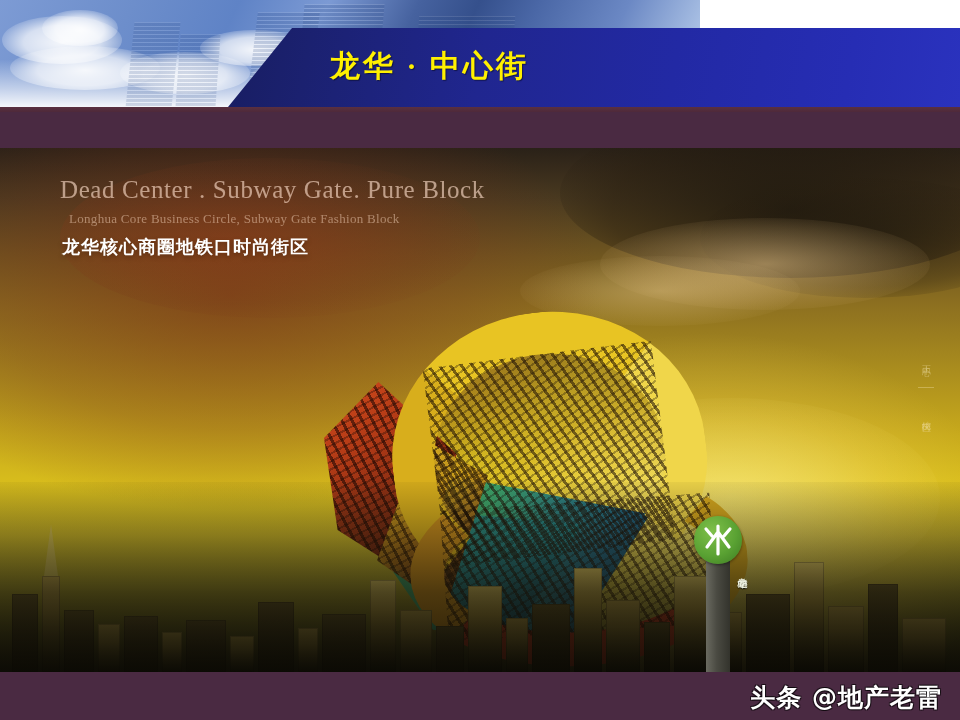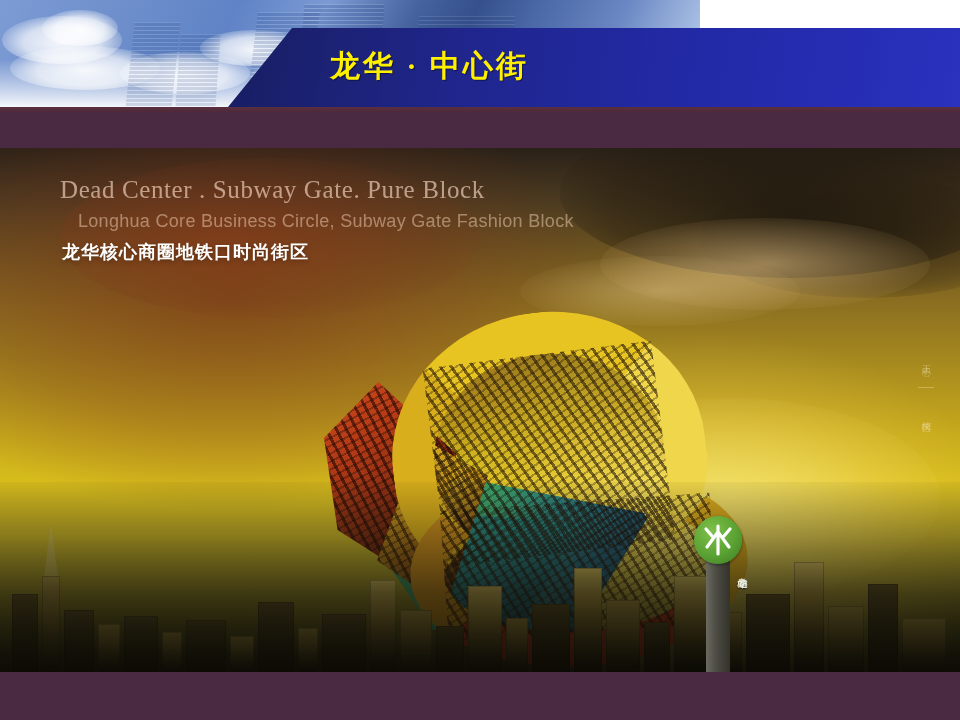--- a/index.html
+++ b/index.html
@@ -217,26 +217,26 @@
   }
   .en-head {
     font-family: "Liberation Serif", "DejaVu Serif", serif;
     font-size: 25px;
     color: rgba(255,225,205,0.62);
     letter-spacing: 0.6px;
     white-space: nowrap;
     margin: 0;
   }
   .en-sub {
-    font-family: Liberation Sans, sans-serif;
-    font-size: 18px;
+    font-family: Liberation Serif, serif;
+    font-size: 13px;
     color: rgba(255,225,200,0.46);
     letter-spacing: 0.3px;
     white-space: nowrap;
-    margin: 7px 0 0 18px;
+    margin: 7px 0 0 9px;
   }
   .cn-head {
     font-family: "DejaVu Sans", "Liberation Sans", sans-serif;
     font-size: 41px;
     font-weight: bold;
     color: #ffffff;
     letter-spacing: 1px;
     white-space: nowrap;
     margin: 16px 0 0 0;
     text-shadow: 0 2px 5px rgba(60,30,10,0.55);
@@ -585,14 +585,15 @@
 
     <div class="edge-marks">
       <div class="edge-text">正中心</div>
       <div class="edge-rule"></div>
       <div class="edge-text">纯街区</div>
     </div>
 
   </div>
 
   <div class="footer-band"></div>
+  <div class="watermark">头条 @地产老雷</div>
 
 </div>
 
 </body></html>

